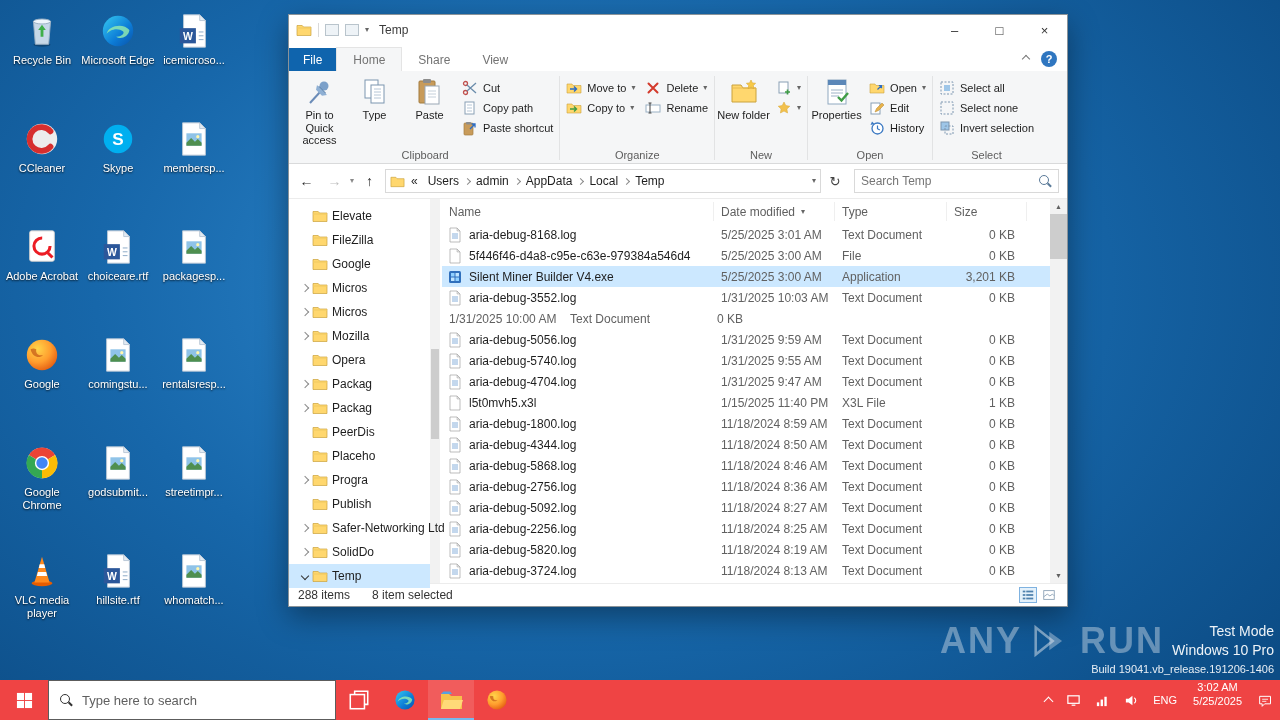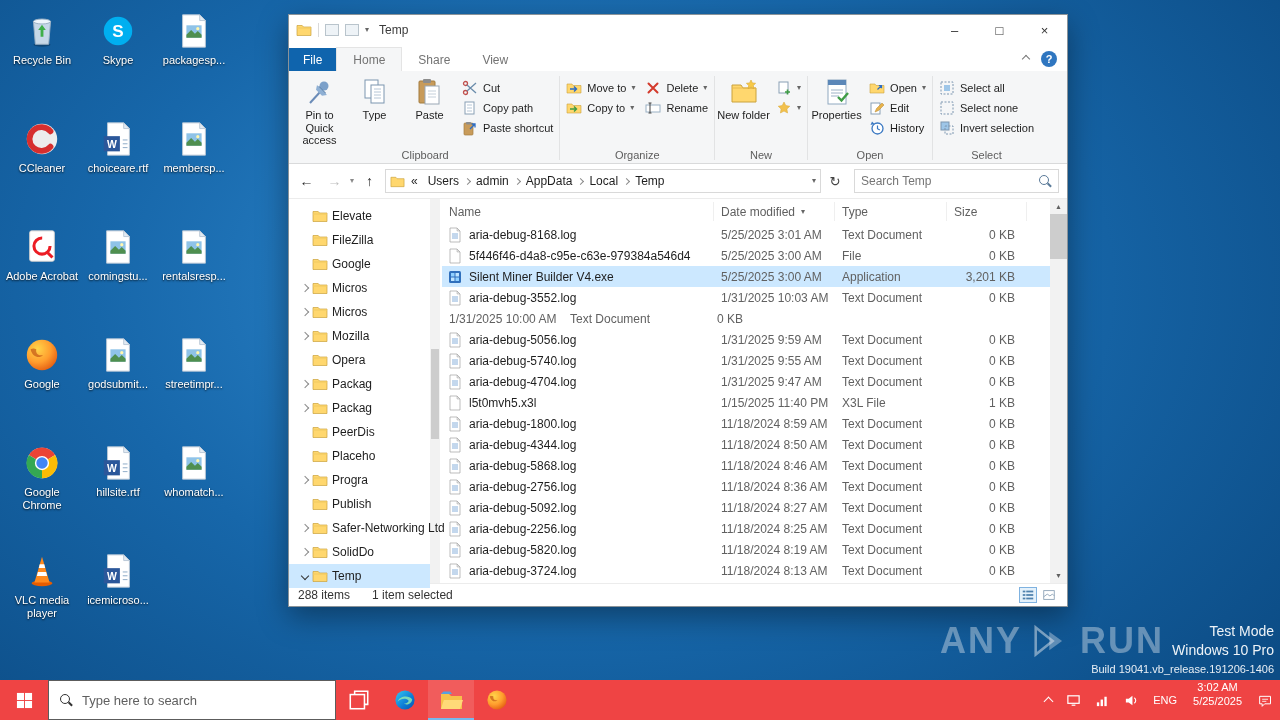--- a/index.html
+++ b/index.html
@@ -202,20 +202,36 @@
             <path d="M20 5l8 27H12z" fill="#ff8a1e"></path>
             <path d="M17.6 13h4.8l1 3.8h-6.8z" fill="#fff"></path>
             <path d="M15.7 21h8.6l1.1 4.2H14.6z" fill="#fff"></path>
           </svg>
         </span>
         <span class="dicon-label">VLC media player</span>
       </div>
       <div class="dicon">
         <span class="dicon-img">
           <svg viewBox="0 0 40 40">
+            <defs>
+              <linearGradient id="edg" x1="0" y1="0" x2="1" y2="1">
+                <stop offset="0%" stop-color="#35c9f1"></stop>
+                <stop offset="60%" stop-color="#0c7bd6"></stop>
+                <stop offset="100%" stop-color="#0a52a8"></stop>
+              </linearGradient>
+            </defs>
+            <circle cx="20" cy="20" r="16" fill="url(#edg)"></circle>
+            <path d="M8 23c1.5-9 18-12 24-4-1 8-10 10-14 7 6 0 9-3.5 7.5-5.5-6-5-15-1.5-17.5 2.5z" fill="#8fe8b0" opacity="0.85"></path>
+          </svg>
+        </span>
+        <span class="dicon-label">Microsoft Edge</span>
+      </div>
+      <div class="dicon">
+        <span class="dicon-img">
+          <svg viewBox="0 0 40 40">
             <circle cx="20" cy="20" r="15" fill="#00aff0"></circle>
             <text x="20" y="26.5" font-size="18" fill="#fff" text-anchor="middle" font-weight="bold" font-family="Liberation Sans,sans-serif">S</text>
           </svg>
         </span>
         <span class="dicon-label">Skype</span>
       </div>
       <div class="dicon">
         <span class="dicon-img">
           <svg viewBox="0 0 40 40">
             <path d="M9 3h17l6 6v28H9z" fill="#fff" stroke="#b9c7d6"></path>
@@ -290,33 +306,33 @@
       <div class="dicon">
         <span class="dicon-img">
           <svg viewBox="0 0 40 40">
             <path d="M8 3h18l6 6v28H8z" fill="#fff" stroke="#b9c7d6"></path>
             <path d="M26 3l6 6h-6z" fill="#e3ebf3" stroke="#b9c7d6"></path>
             <rect x="12" y="14" width="16" height="13" fill="#8fc3e8"></rect>
             <path d="M12 24l5-5 4 4 3-3 4 4v3H12z" fill="#4f8f4f"></path>
             <circle cx="24" cy="17.5" r="1.7" fill="#fff7ae"></circle>
           </svg>
         </span>
-        <span class="dicon-label">packagesp...</span>
+        <span class="dicon-label">membersp...</span>
       </div>
       <div class="dicon">
         <span class="dicon-img">
           <svg viewBox="0 0 40 40">
             <path d="M8 3h18l6 6v28H8z" fill="#fff" stroke="#b9c7d6"></path>
             <path d="M26 3l6 6h-6z" fill="#e3ebf3" stroke="#b9c7d6"></path>
             <rect x="12" y="14" width="16" height="13" fill="#8fc3e8"></rect>
             <path d="M12 24l5-5 4 4 3-3 4 4v3H12z" fill="#4f8f4f"></path>
             <circle cx="24" cy="17.5" r="1.7" fill="#fff7ae"></circle>
           </svg>
         </span>
-        <span class="dicon-label">membersp...</span>
+        <span class="dicon-label">packagesp...</span>
       </div>
       <div class="dicon">
         <span class="dicon-img">
           <svg viewBox="0 0 40 40">
             <path d="M8 3h18l6 6v28H8z" fill="#fff" stroke="#b9c7d6"></path>
             <path d="M26 3l6 6h-6z" fill="#e3ebf3" stroke="#b9c7d6"></path>
             <rect x="12" y="14" width="16" height="13" fill="#8fc3e8"></rect>
             <path d="M12 24l5-5 4 4 3-3 4 4v3H12z" fill="#4f8f4f"></path>
             <circle cx="24" cy="17.5" r="1.7" fill="#fff7ae"></circle>
           </svg>
@@ -1112,21 +1128,21 @@
       <div class="listsb">
         <span class="sb-arrow">▲</span>
         <div class="sb-thumb"></div>
         <div class="sb-space"></div>
         <span class="sb-arrow">▼</span>
       </div>
     </div>
 
     <div class="status">
       <span>288 items</span>
-      <span>1 item selected</span>
+      <span>8 item selected</span>
       <span class="status-right">
         <span class="sview on">
           <svg viewBox="0 0 16 16">
               <g fill="#4f81ad">
                 <rect x="2" y="3" width="3" height="2"></rect>
                 <rect x="6" y="3" width="8" height="2"></rect>
                 <rect x="2" y="7" width="3" height="2"></rect>
                 <rect x="6" y="7" width="8" height="2"></rect>
                 <rect x="2" y="11" width="3" height="2"></rect>
                 <rect x="6" y="11" width="8" height="2"></rect>

